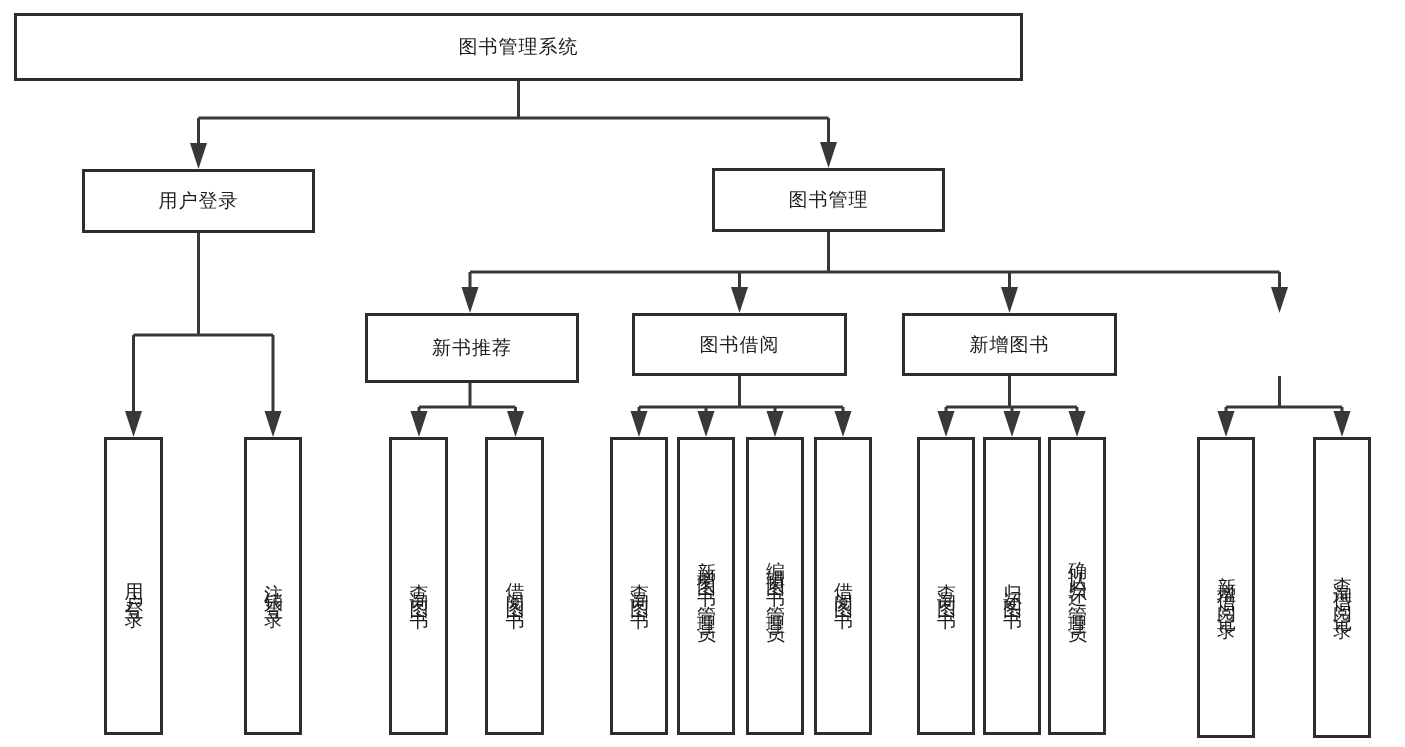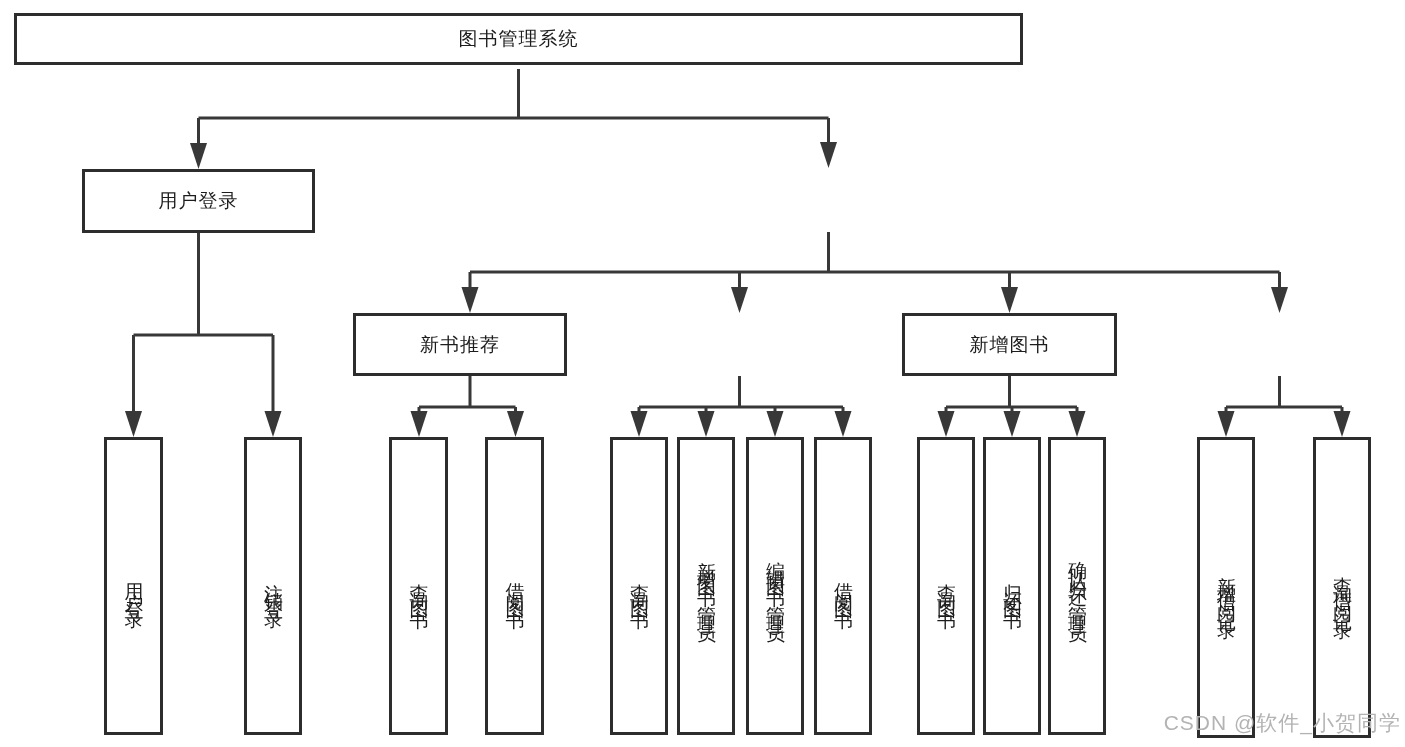--- a/index.html
+++ b/index.html
@@ -57,30 +57,36 @@
       <use href="#ah" x="775" y="437"></use>
         <use href="#ah" x="843" y="437"></use>
       <use href="#ah" x="946" y="437"></use>
         <use href="#ah" x="1012" y="437"></use>
       <use href="#ah" x="1077" y="437"></use>
       <use href="#ah" x="1226" y="437"></use>
         <use href="#ah" x="1342" y="437"></use>
     </g>
   </svg>
 
-  <div class="node h" style="left:14px;top:13px;width:1009px;height:52px">
+  <div class="node h" style="left:14px;top:13px;width:1009px;height:68px">
     <span>图书管理系统</span>
   </div>
 
   <div class="node h" style="left:82px;top:169px;width:233px;height:64px">
     <span>用户登录</span>
   </div>
+  <div class="node h" style="left:712px;top:168px;width:233px;height:64px">
+    <span>图书管理</span>
+  </div>
 
-  <div class="node h" style="left:353px;top:313px;width:214px;height:63px">
+  <div class="node h" style="left:365px;top:313px;width:214px;height:70px">
     <span>新书推荐</span>
+  </div>
+  <div class="node h" style="left:632px;top:313px;width:215px;height:63px">
+    <span>图书借阅</span>
   </div>
   <div class="node h" style="left:902px;top:313px;width:215px;height:63px">
     <span>新增图书</span>
   </div>
 
   <div class="node v" style="left:104px;top:437px;width:59px;height:298px">
     <span>用户登录</span>
   </div>
   <div class="node v" style="left:244px;top:437px;width:58px;height:298px">
     <span>注销登录</span>
@@ -116,14 +122,13 @@
     <span>确认归还（管理员）</span>
   </div>
 
   <div class="node v" style="left:1197px;top:437px;width:58px;height:301px">
     <span>新增借阅记录</span>
   </div>
   <div class="node v" style="left:1313px;top:437px;width:58px;height:301px">
     <span>查询借阅记录</span>
   </div>
 
-  <div class="watermark">CSDN @软件_小贺同学</div>
 </div>
 
 </body></html>

